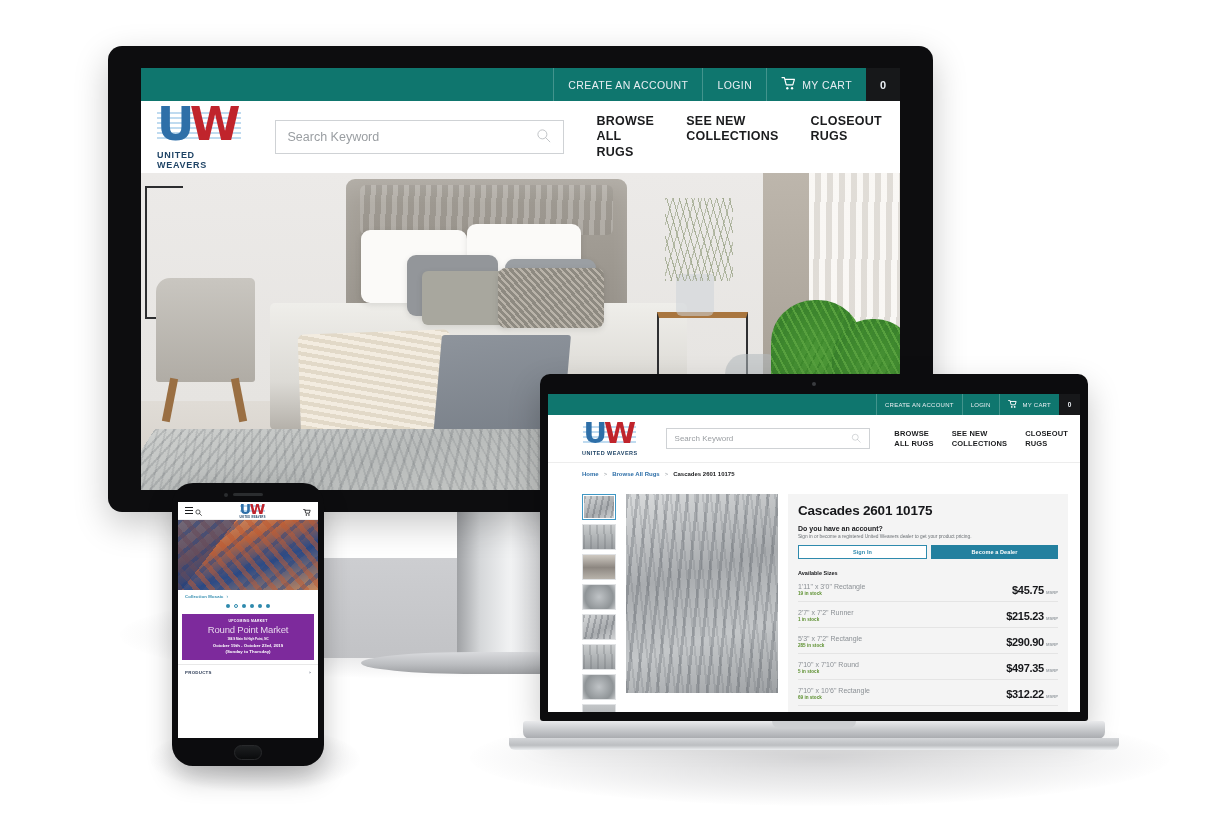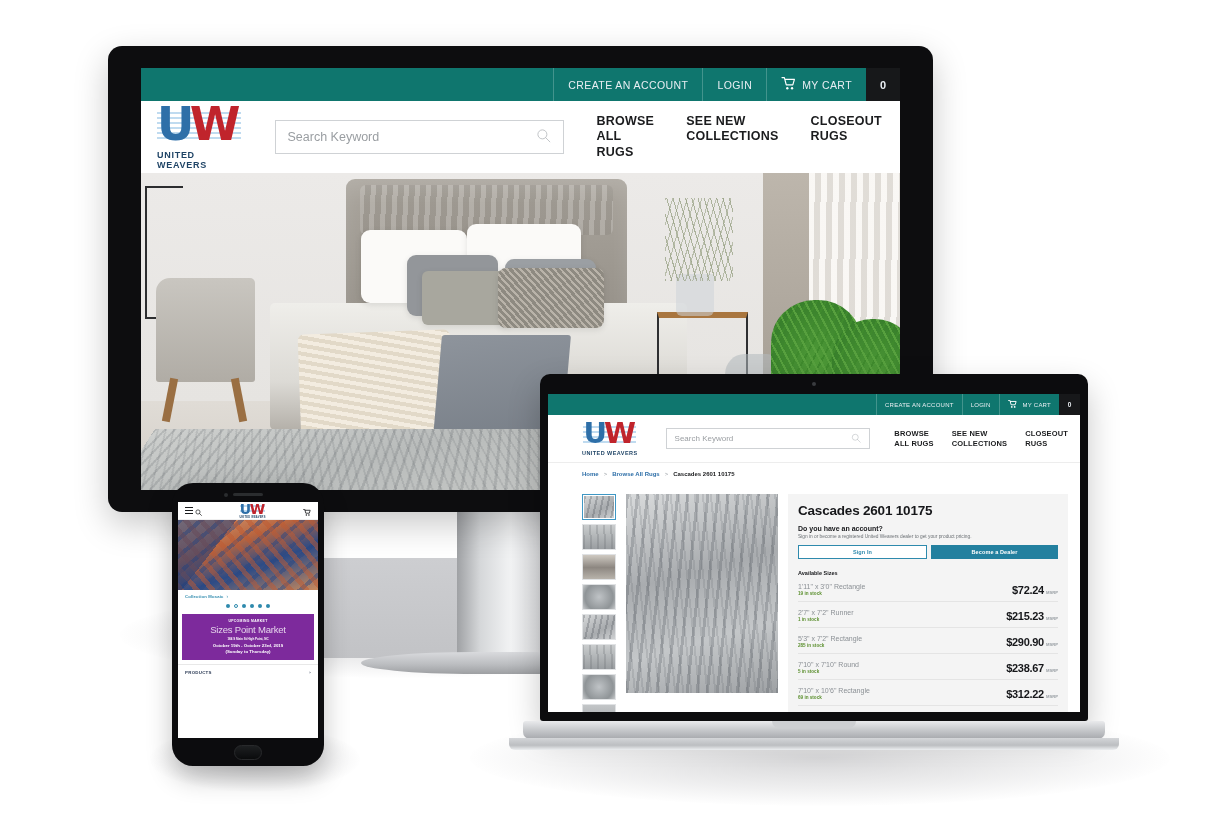--- a/index.html
+++ b/index.html
@@ -547,21 +547,21 @@
 
           <div class="l-sizes-h">Available Sizes</div>
 
           <div>
             <div class="l-size-row">
               <div>
                 <div class="l-size-name">1'11" x 3'0" Rectangle</div>
                 <div class="l-size-stock">19 in stock</div>
               </div>
               <div>
-                <span class="l-price">$72.24</span><span class="l-msrp">MSRP</span>
+                <span class="l-price">$45.75</span><span class="l-msrp">MSRP</span>
               </div>
             </div>
             <div class="l-size-row">
               <div>
                 <div class="l-size-name">2'7" x 7'2" Runner</div>
                 <div class="l-size-stock">1 in stock</div>
               </div>
               <div>
                 <span class="l-price">$215.23</span><span class="l-msrp">MSRP</span>
               </div>
@@ -574,21 +574,21 @@
               <div>
                 <span class="l-price">$290.90</span><span class="l-msrp">MSRP</span>
               </div>
             </div>
             <div class="l-size-row">
               <div>
                 <div class="l-size-name">7'10" x 7'10" Round</div>
                 <div class="l-size-stock">5 in stock</div>
               </div>
               <div>
-                <span class="l-price">$238.67</span><span class="l-msrp">MSRP</span>
+                <span class="l-price">$497.35</span><span class="l-msrp">MSRP</span>
               </div>
             </div>
             <div class="l-size-row">
               <div>
                 <div class="l-size-name">7'10" x 10'6" Rectangle</div>
                 <div class="l-size-stock">69 in stock</div>
               </div>
               <div>
                 <span class="l-price">$312.22</span><span class="l-msrp">MSRP</span>
               </div>
@@ -656,21 +656,21 @@
         <span class="p-dot"></span>
         <span class="p-dot off"></span>
         <span class="p-dot"></span>
         <span class="p-dot"></span>
         <span class="p-dot"></span>
         <span class="p-dot"></span>
       </div>
 
       <div class="p-card p-card-hp">
         <div class="p-card-kicker">UPCOMING MARKET</div>
-        <div class="p-card-title">Sizes Point Market</div>
+        <div class="p-card-title">Round Point Market</div>
         <div class="p-card-addr">184 S Main St High Point, NC</div>
         <div class="p-card-dates">October 19th - October 23rd, 2019</div>
         <div class="p-card-days">(Sunday to Thursday)</div>
       </div>
 
 
       <div class="p-products">
         <span>PRODUCTS</span>
         <span>›</span>
       </div>

